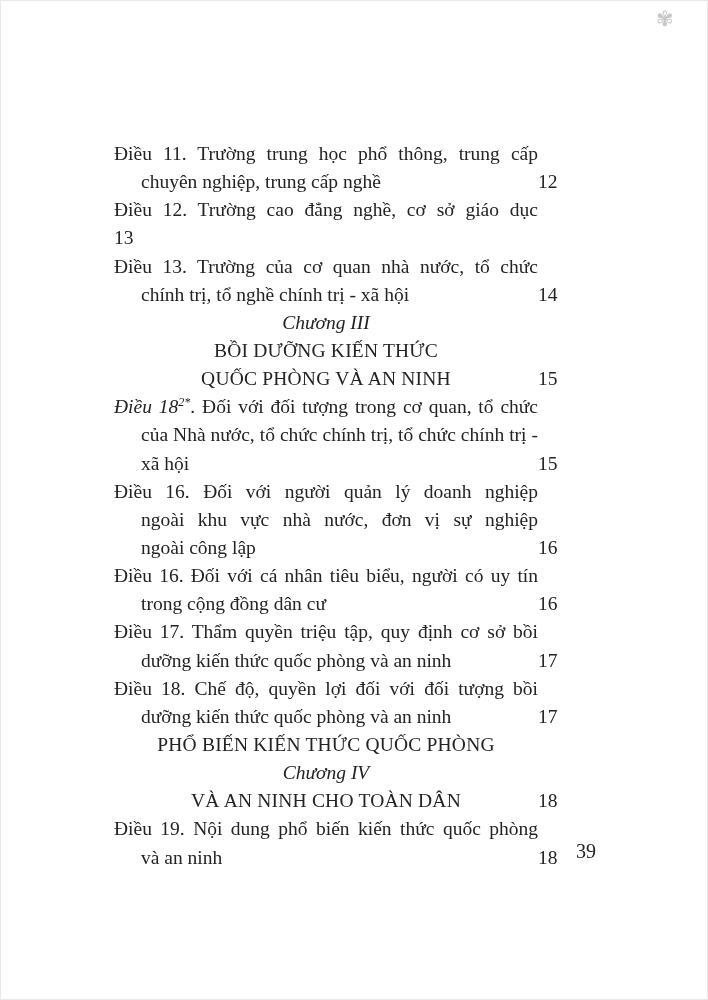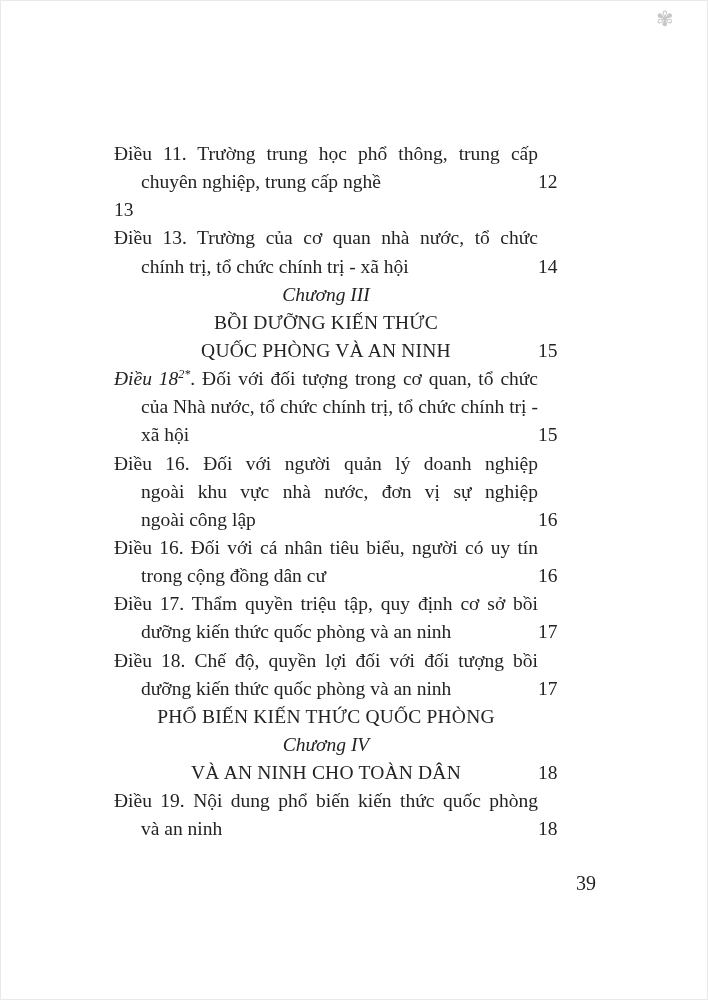--- a/index.html
+++ b/index.html
@@ -61,50 +61,54 @@
   .text .italic { font-style: italic; }
   .text .normal { font-style: normal; }
   .text .sup {
     font-style: italic;
     font-size: 0.62em;
     vertical-align: super;
     line-height: 0;
   }
   .folio {
     position: absolute;
-    top: 868px;
+    top: 836px;
     right: 111px;
     font-size: 20px;
     line-height: 28px;
   }
 </style>
 </head>
 <body>
 
 <div class="page">
   <span class="ornament">✾</span>
 
   <div class="toc">
       <div class="line first justify">
     <span class="text">Điều 11. Trường trung học phổ thông, trung cấp</span>
     <span class="pagenum"></span>
   </div>
       <div class="line cont">
     <span class="text">chuyên nghiệp, trung cấp nghề</span>
     <span class="pagenum">12</span>
   </div>
+      <div class="line first justify">
+    <span class="text">Điều 12. Trường cao đẳng nghề, cơ sở giáo dục</span>
+    <span class="pagenum"></span>
+  </div>
       <div class="line cont">
     <span class="pagenum">13</span>
   </div>
       <div class="line first justify">
     <span class="text">Điều 13. Trường của cơ quan nhà nước, tổ chức</span>
     <span class="pagenum"></span>
   </div>
       <div class="line cont">
-    <span class="text">chính trị, tổ chức chính trị - xã hội</span>
+    <span class="text">chính trị, tổ nghề chính trị - xã hội</span>
     <span class="pagenum">14</span>
   </div>
       <div class="line center chapter-label">
     <span class="text">Chương III</span>
     <span class="pagenum"></span>
   </div>
       <div class="line center chapter-title">
     <span class="text">BỒI DƯỠNG KIẾN THỨC</span>
     <span class="pagenum"></span>
   </div>

